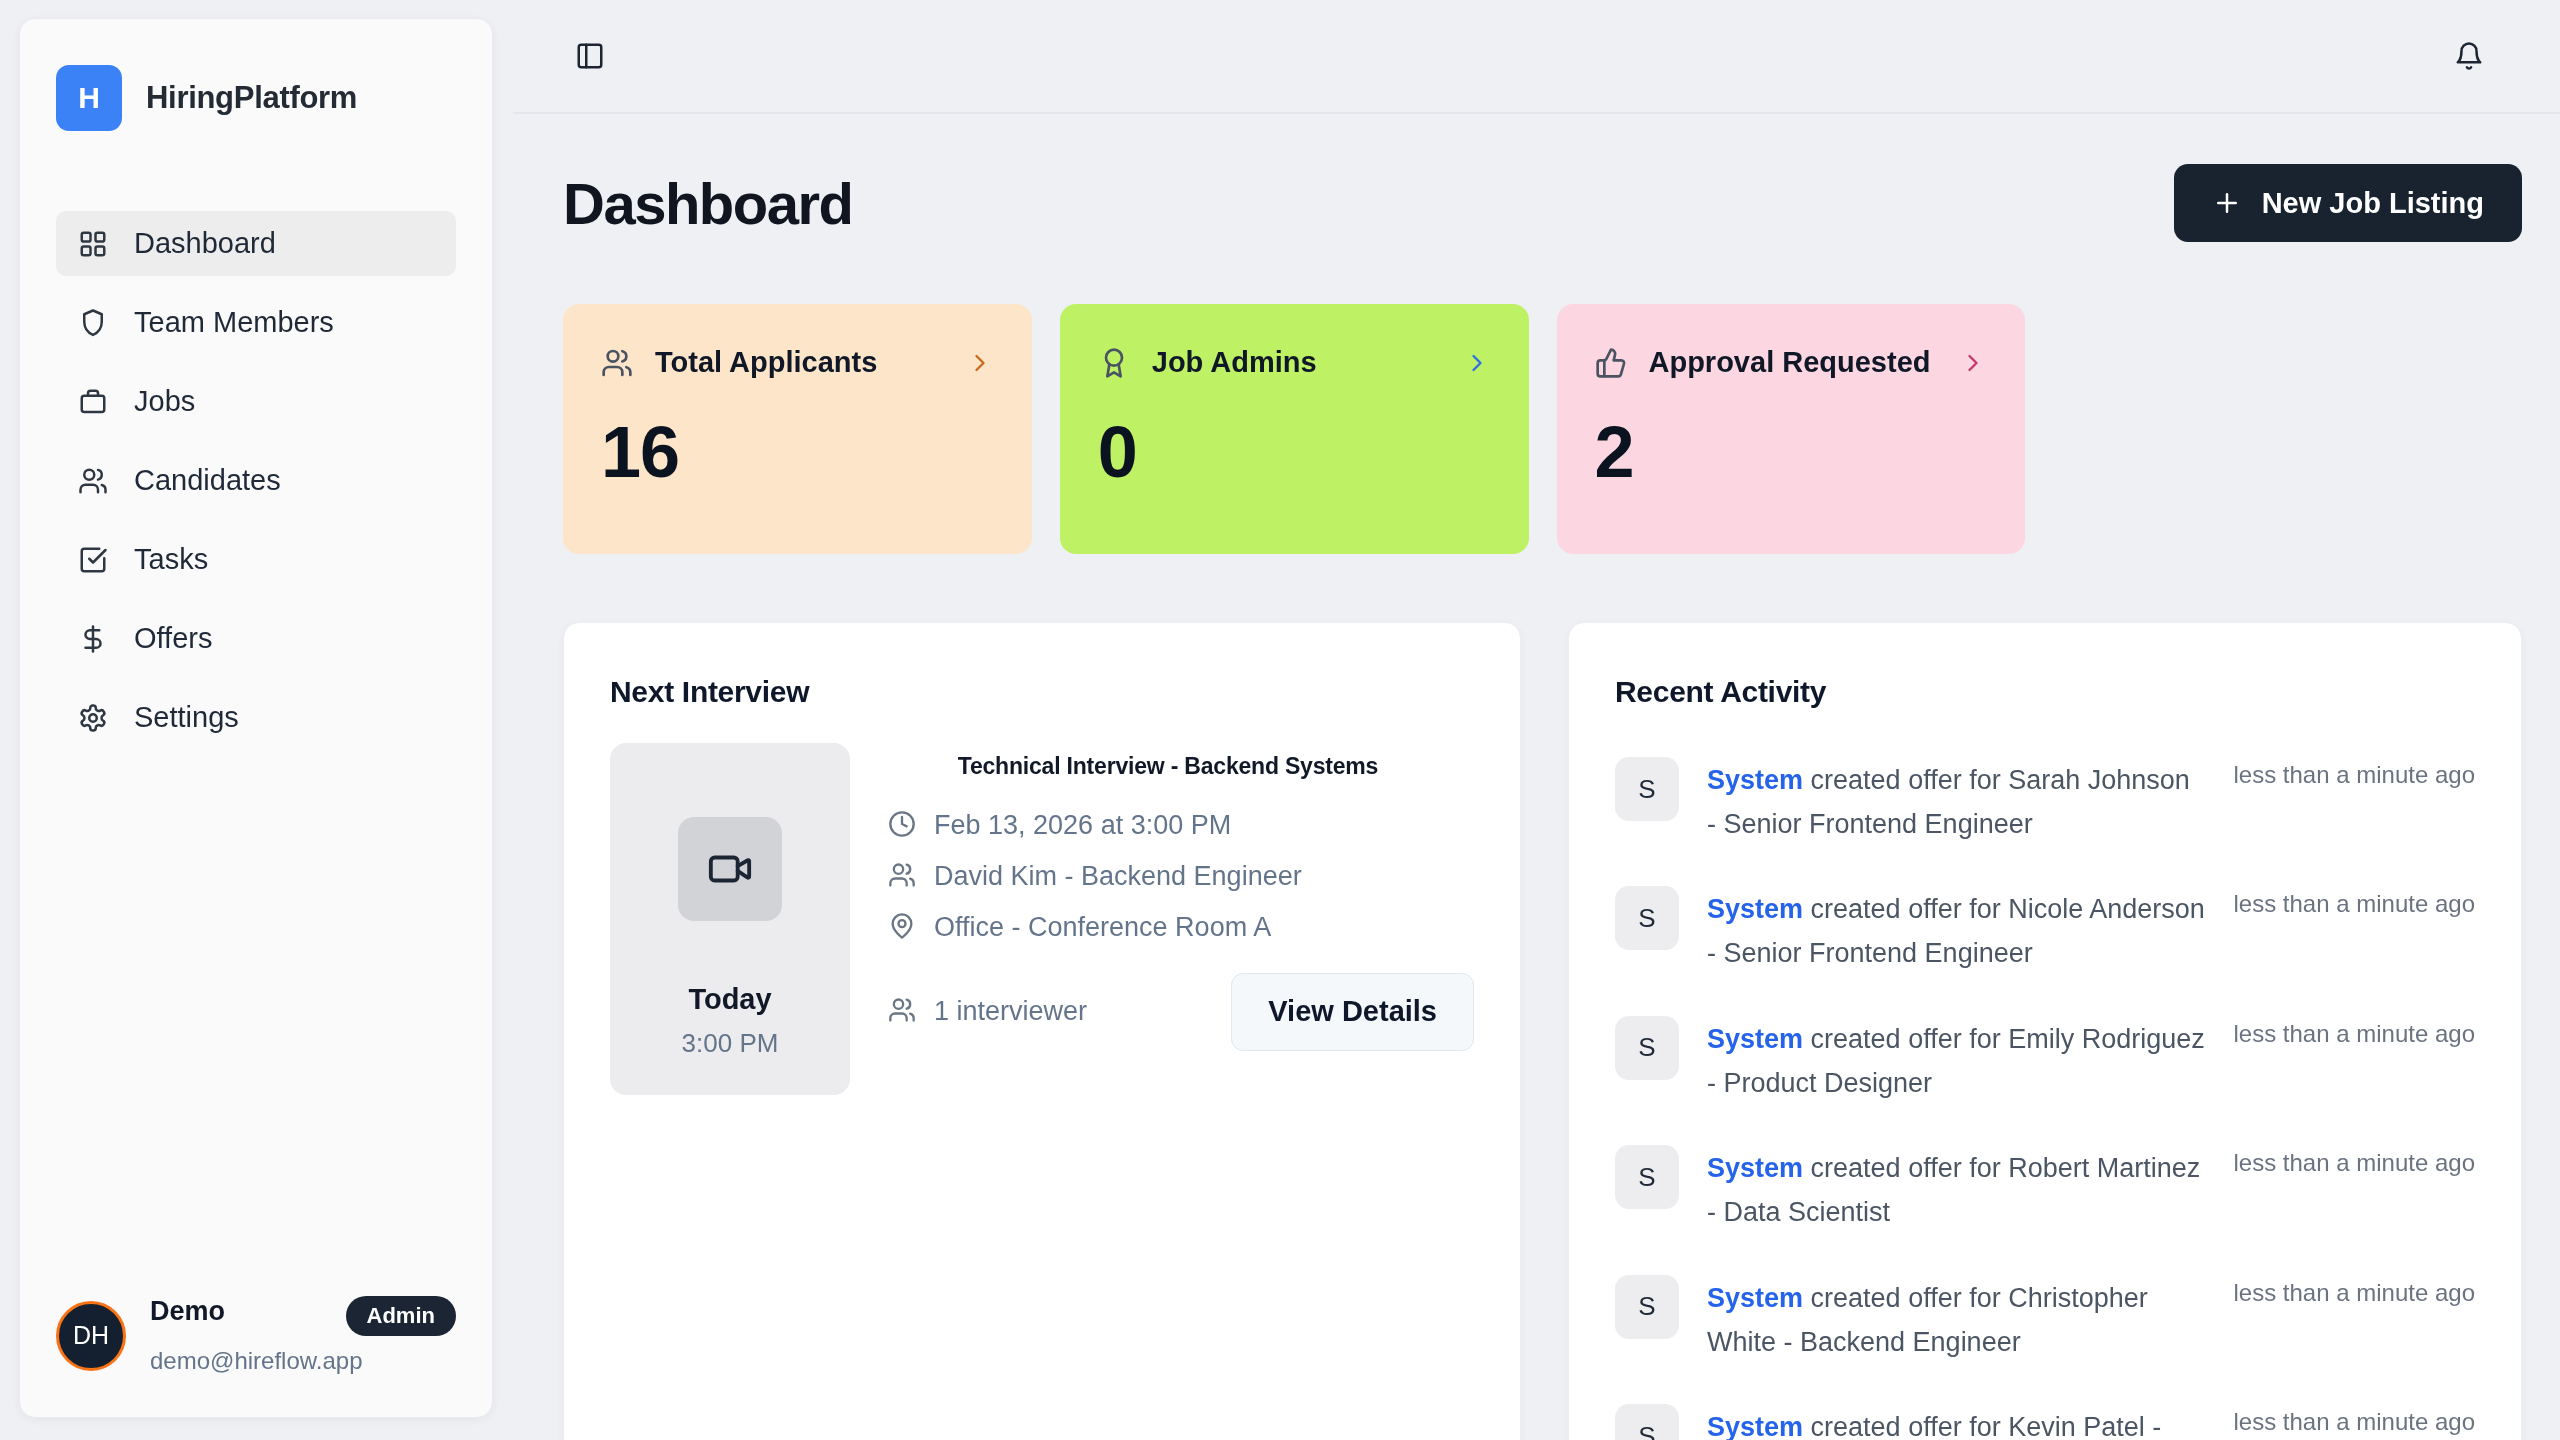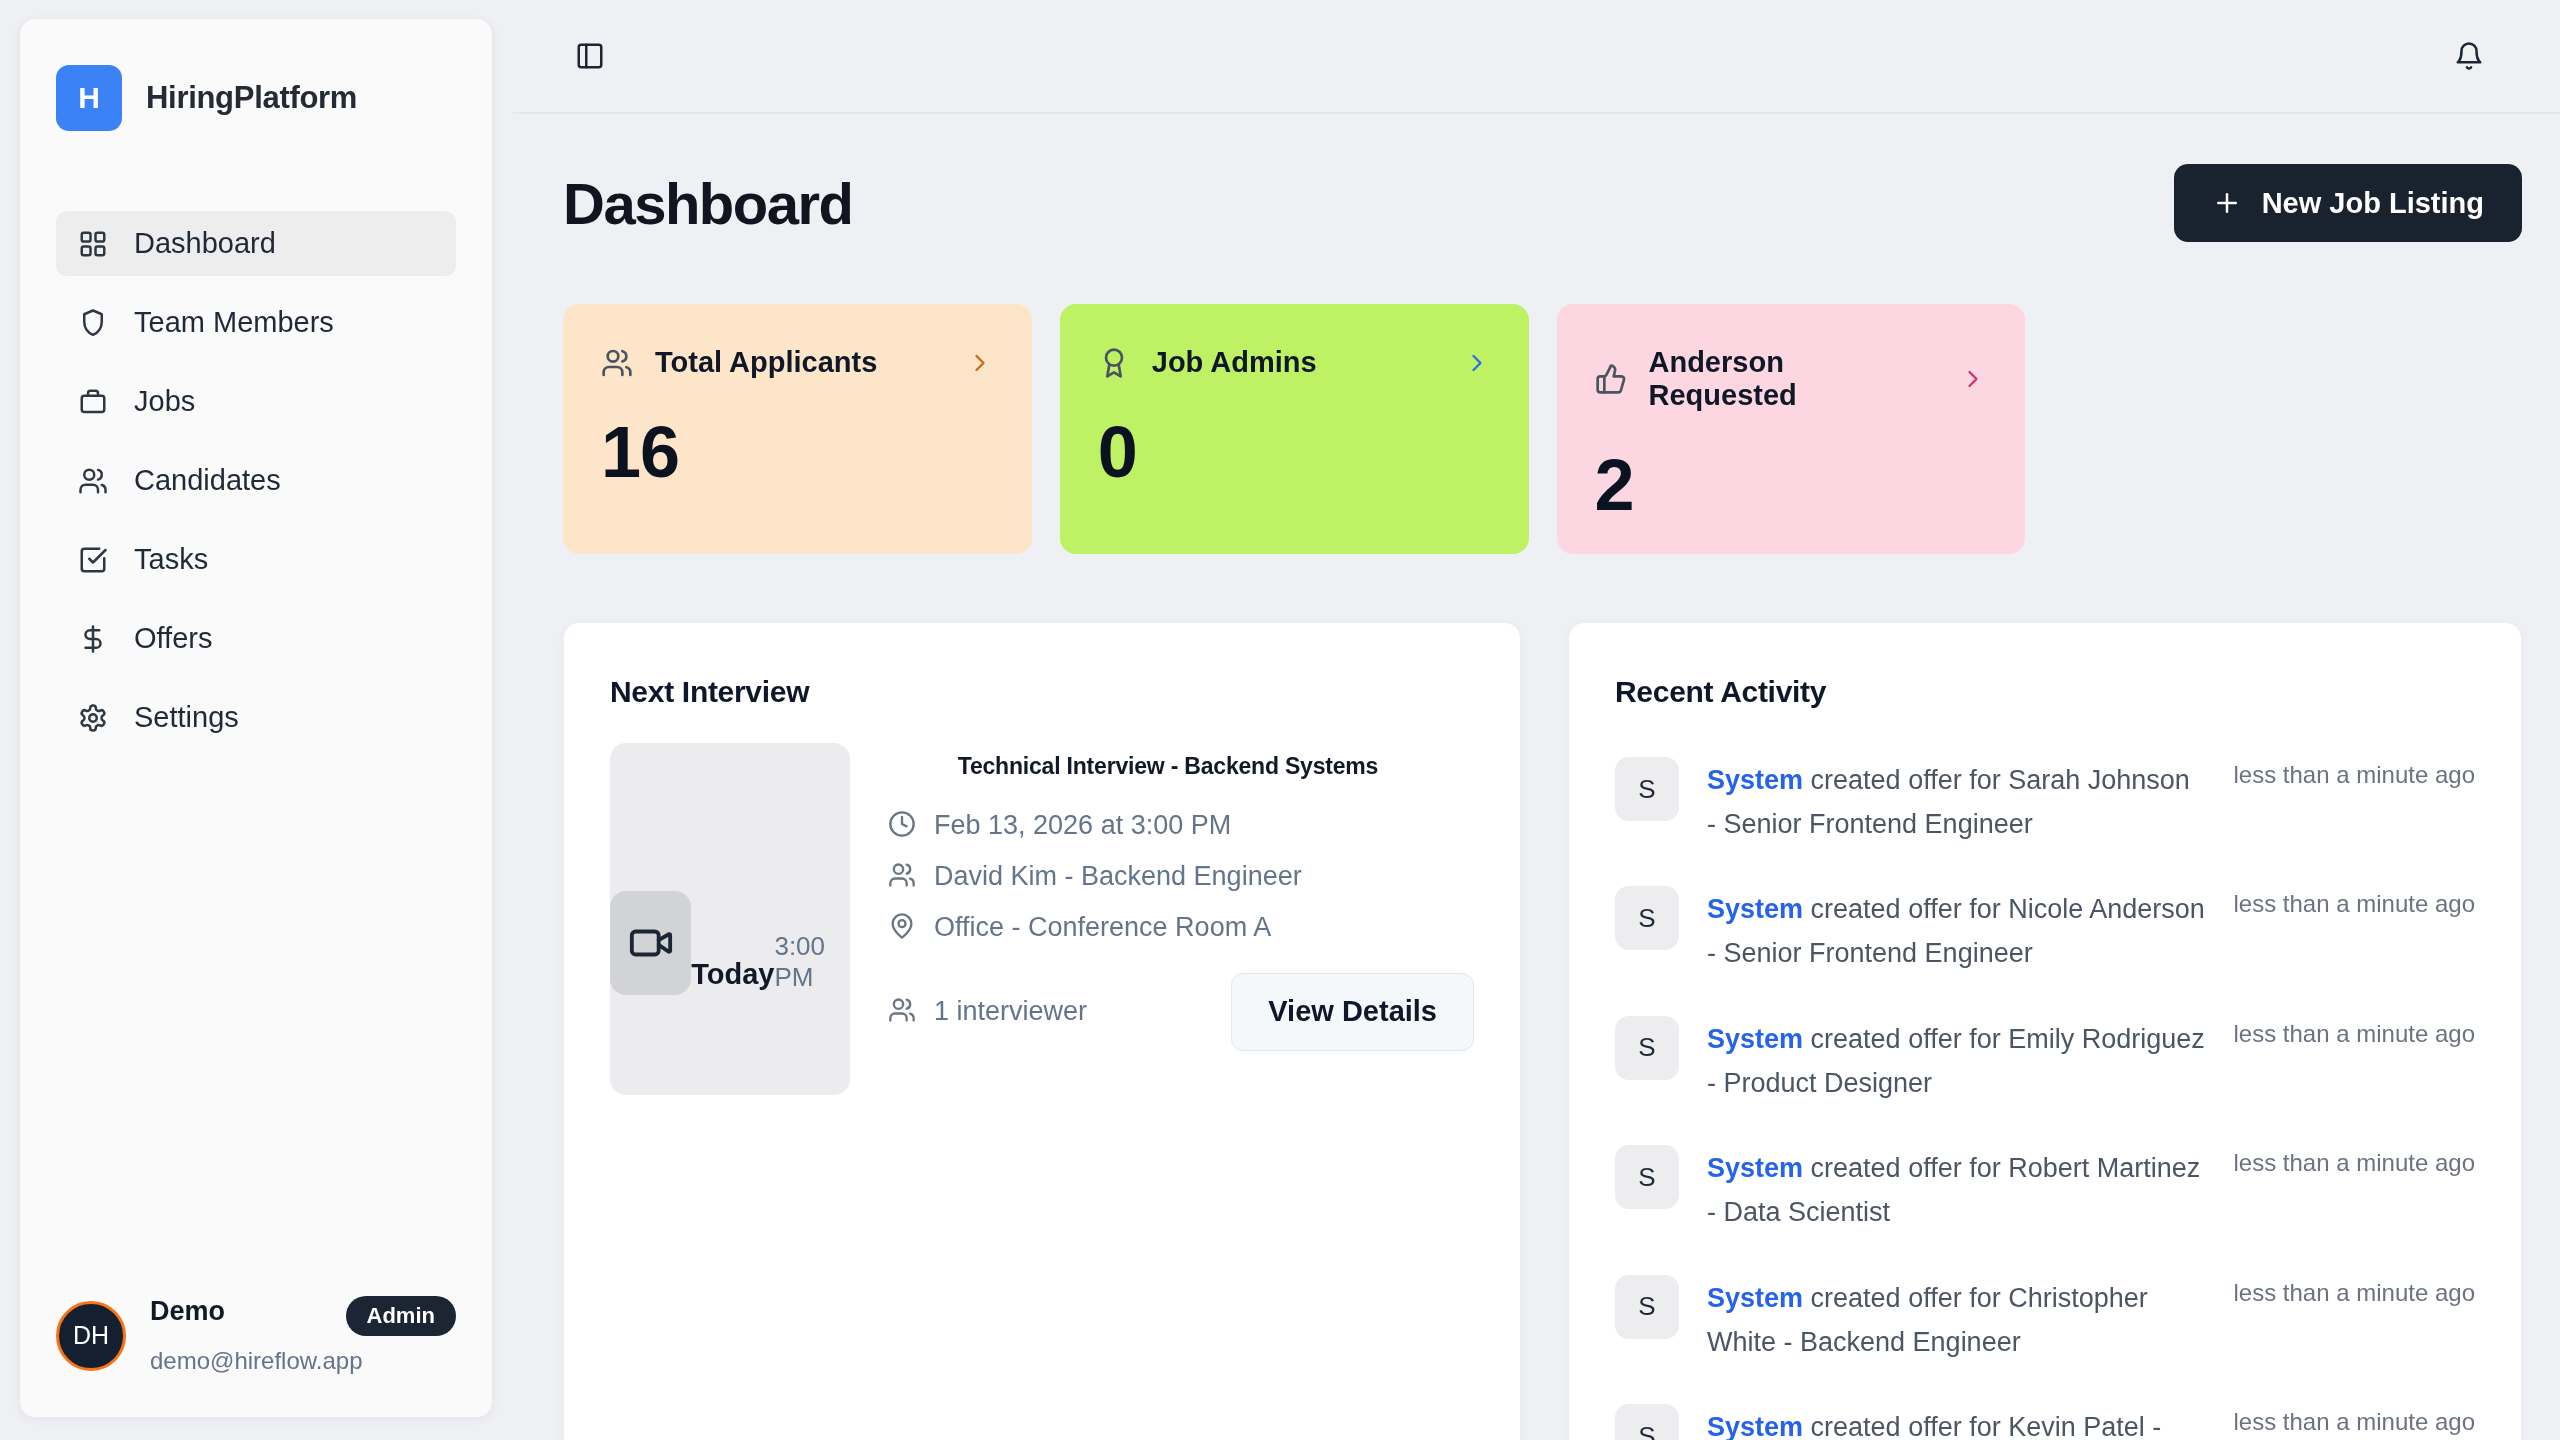--- a/index.html
+++ b/index.html
@@ -99,21 +99,21 @@
     box-shadow:0 2px 8px rgba(15,23,42,.04);
     box-sizing:border-box;height:900px;
     padding:52px 46px;
   }
   .section-title{margin:0;font-size:30px;font-weight:700;color:#0f172a;letter-spacing:-.3px}
 
   .interview-body{display:flex;gap:38px;margin-top:34px}
   .date-tile{
     width:240px;flex:none;height:352px;box-sizing:border-box;
     background:#ececee;border-radius:16px;
-    display:flex;flex-direction:row;align-items:center;
+    display:flex;flex-direction:column;align-items:center;
     padding-top:74px;
   }
   .video-tile{
     width:104px;height:104px;border-radius:16px;background:#d2d3d7;
     display:flex;align-items:center;justify-content:center;margin-bottom:26px;
   }
   .video-tile .icon{width:46px;height:46px;color:#1b2534}
   .date-label{font-size:29px;font-weight:700;color:#111827;margin-top:36px}
   .time-label{font-size:26px;color:#64748b;margin-top:12px}
 
@@ -309,21 +309,21 @@
     <div class="stat-value">0</div>
   </div>
           <div class="stat-card" style="background: rgb(252, 215, 226);">
     <div class="stat-head">
       <span class="icon stat-icon">
                 <svg viewBox="0 0 24 24" fill="none" stroke="currentColor" stroke-width="2" stroke-linecap="round" stroke-linejoin="round">
                   <path d="M7 10v12"></path>
                   <path d="M15 5.88 14 10h5.83a2 2 0 0 1 1.92 2.56l-2.33 8A2 2 0 0 1 17.5 22H4a2 2 0 0 1-2-2v-8a2 2 0 0 1 2-2h2.76a2 2 0 0 0 1.79-1.11L12 2a3.13 3.13 0 0 1 3 3.88Z"></path>
                 </svg>
               </span>
-      <span class="stat-label">Anderson Requested</span>
+      <span class="stat-label">Approval Requested</span>
       <span class="icon chevron" style="color: rgb(201, 54, 109);">
                 <svg viewBox="0 0 24 24" fill="none" stroke="currentColor" stroke-width="2" stroke-linecap="round" stroke-linejoin="round">
                   <path d="m9 18 6-6-6-6"></path>
                 </svg>
               </span>
     </div>
     <div class="stat-value">2</div>
   </div>
         </div>
 

